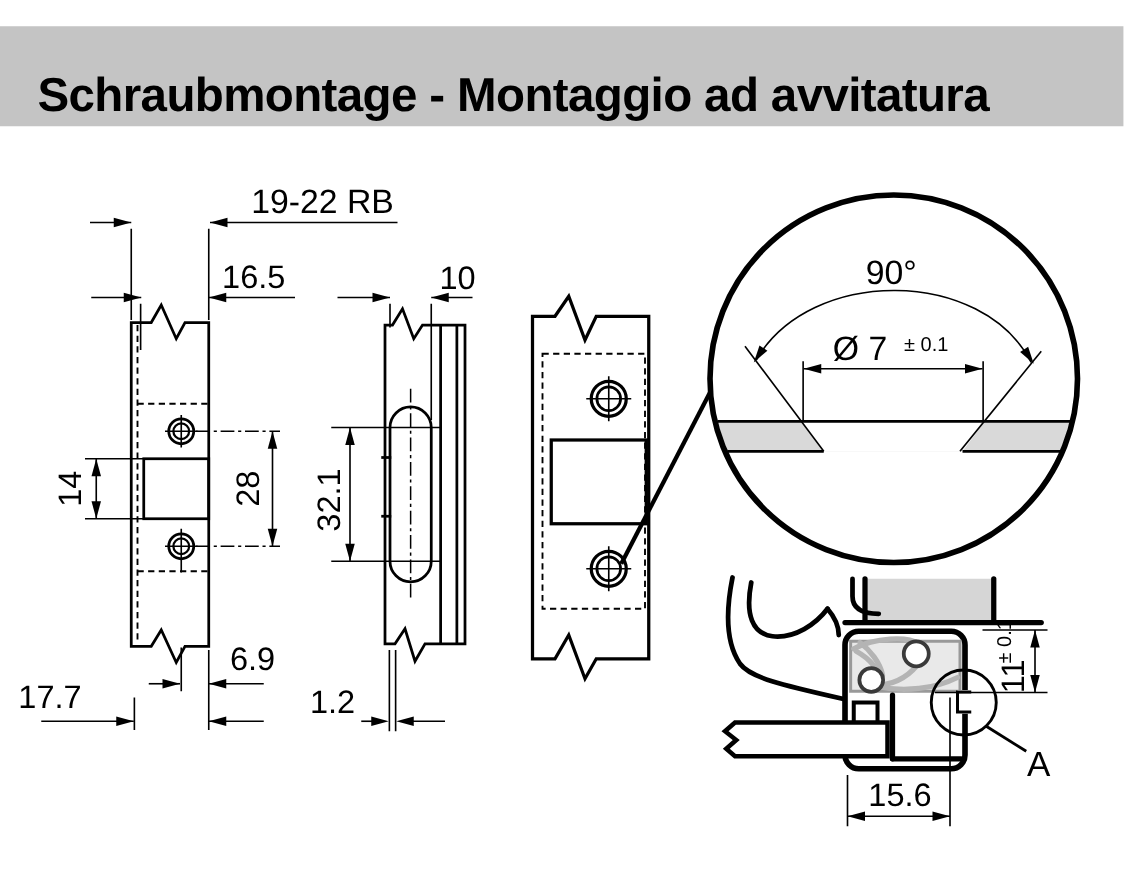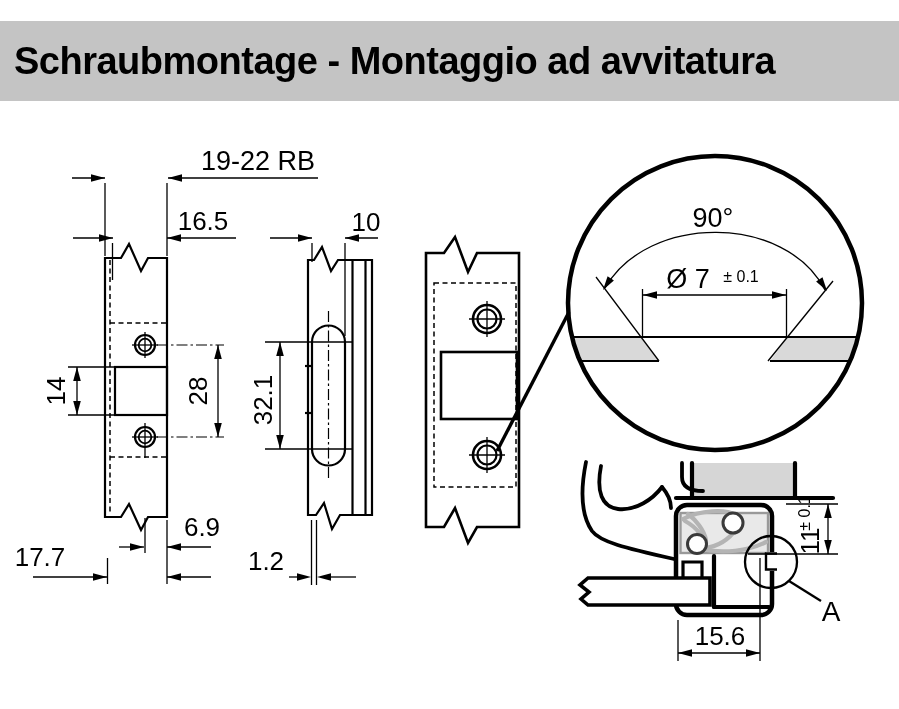--- a/index.html
+++ b/index.html
@@ -1,19 +1,19 @@
 <!DOCTYPE html>
 <html><head>
 <meta charset="utf-8">
 <style>
   html,body{margin:0;padding:0;background:#fff;}
   .page{position:relative;width:899px;height:709px;background:#ffffff;overflow:hidden;
         font-family:"Liberation Sans",sans-serif;}
   .titlebar{position:absolute;left:0;top:21px;width:899px;height:80px;background:#c4c4c4;z-index:2;}
-  .titlebar h1{margin:0;padding:0 0 0 14px;line-height:80px;font-size:38px;font-weight:bold;
+  .titlebar h1{margin:16px;padding:0 0 0 14px;line-height:80px;font-size:38px;font-weight:bold;
                color:#000;letter-spacing:-0.5px;white-space:nowrap;}
   svg{position:absolute;left:0;top:0;z-index:1;}
   svg text{font-family:"Liberation Sans",sans-serif;fill:#000;}
   .dim{font-size:26px;}
   .dim-lg{font-size:27px;}
   .dim-sm{font-size:16px;}
   .a-lbl{font-size:28px;}
   .thin{stroke:#000;stroke-width:1.3;fill:none;}
   .med{stroke:#000;stroke-width:2.2;fill:none;}
   .med2{stroke:#000;stroke-width:2.6;fill:none;}

